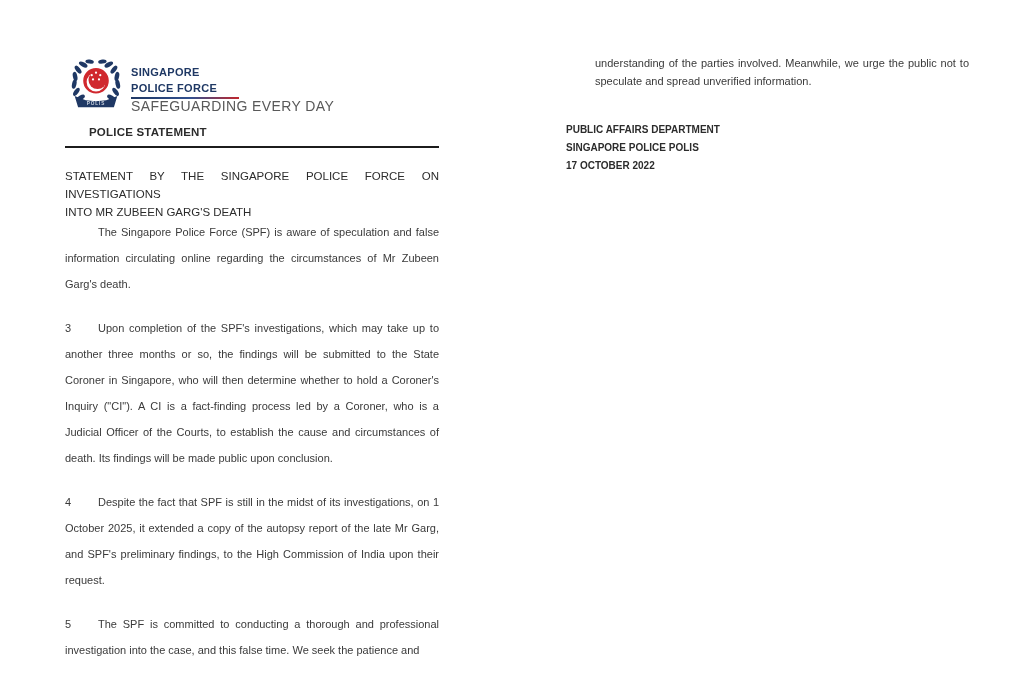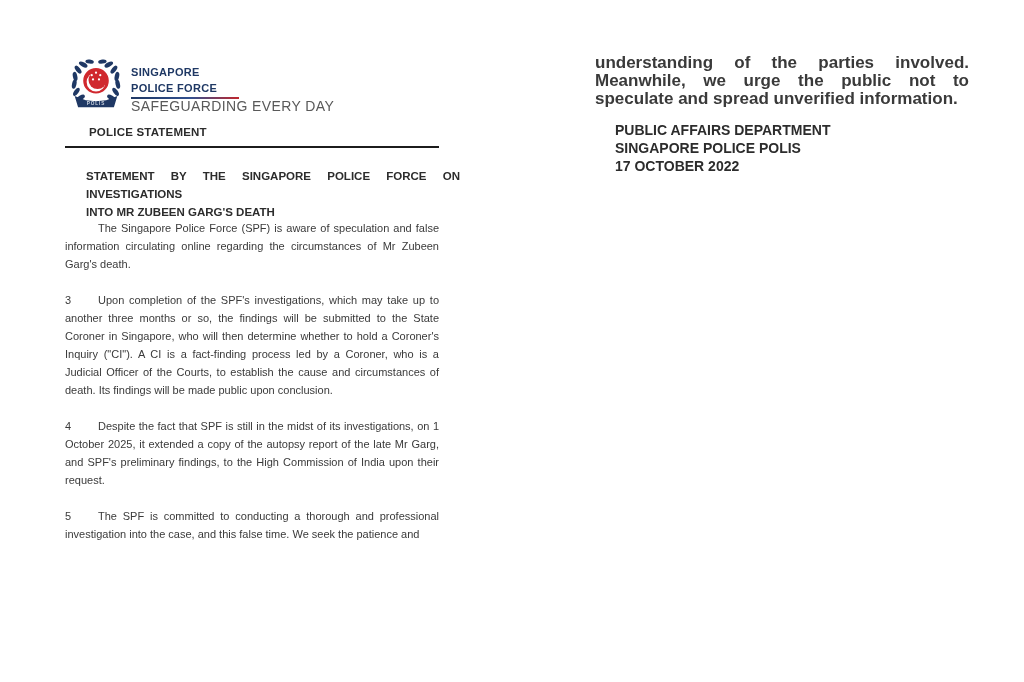--- a/index.html
+++ b/index.html
@@ -29,38 +29,38 @@
   .doc-label {
     position:absolute; left:65px; top:126px;
     font-weight:bold; font-size:11.5px; color:#2c2c2c; letter-spacing:0.2px;padding-left:24px;
   }
   .head-rule {
     position:absolute; left:65px; top:146px; width:374px; height:2px;
     background:#1c1c1c;
   }
   .doc-title {
     position:absolute; left:65px; top:167px; width:374px;
-    font-weight:bold; font-size:11.5px; line-height:18px; color:#2c2c2c;margin-left:21px;
+    font-weight:normal; font-size:11.5px; line-height:18px; color:#2c2c2c;
   }
   .title-l1 { text-align:justify; text-align-last:justify; }
   .body-block {
     position:absolute; left:65px; top:219px; width:374px;
-    font-size:11px; line-height:18px;
+    font-size:11px; line-height:26px;
   }
   .para { margin:0 0 18px; text-align:justify; }
   .para.first { text-indent:33px; }
   .pnum { display:inline-block; width:33px; text-indent:0; }
   
   .cont-block {
     position:absolute; left:595px; top:54px; width:374px;
-    font-size:17px; line-height:18px; text-align:justify;font-weight:bold;
+    font-size:11px; line-height:18px; text-align:justify;
   }
   .signoff {
-    position:absolute; left:615px; top:121px; width:374px;
-    font-weight:bold; font-size:14px; line-height:18px; color:#2c2c2c;
+    position:absolute; left:566px; top:121px; width:374px;
+    font-weight:bold; font-size:10px; line-height:18px; color:#2c2c2c;
   }
 </style>
 </head>
 <body>
 
 <div class="page">
 
   <div class="logo-row">
     <svg class="crest" viewBox="0 0 68 64" xmlns="http://www.w3.org/2000/svg">
 

